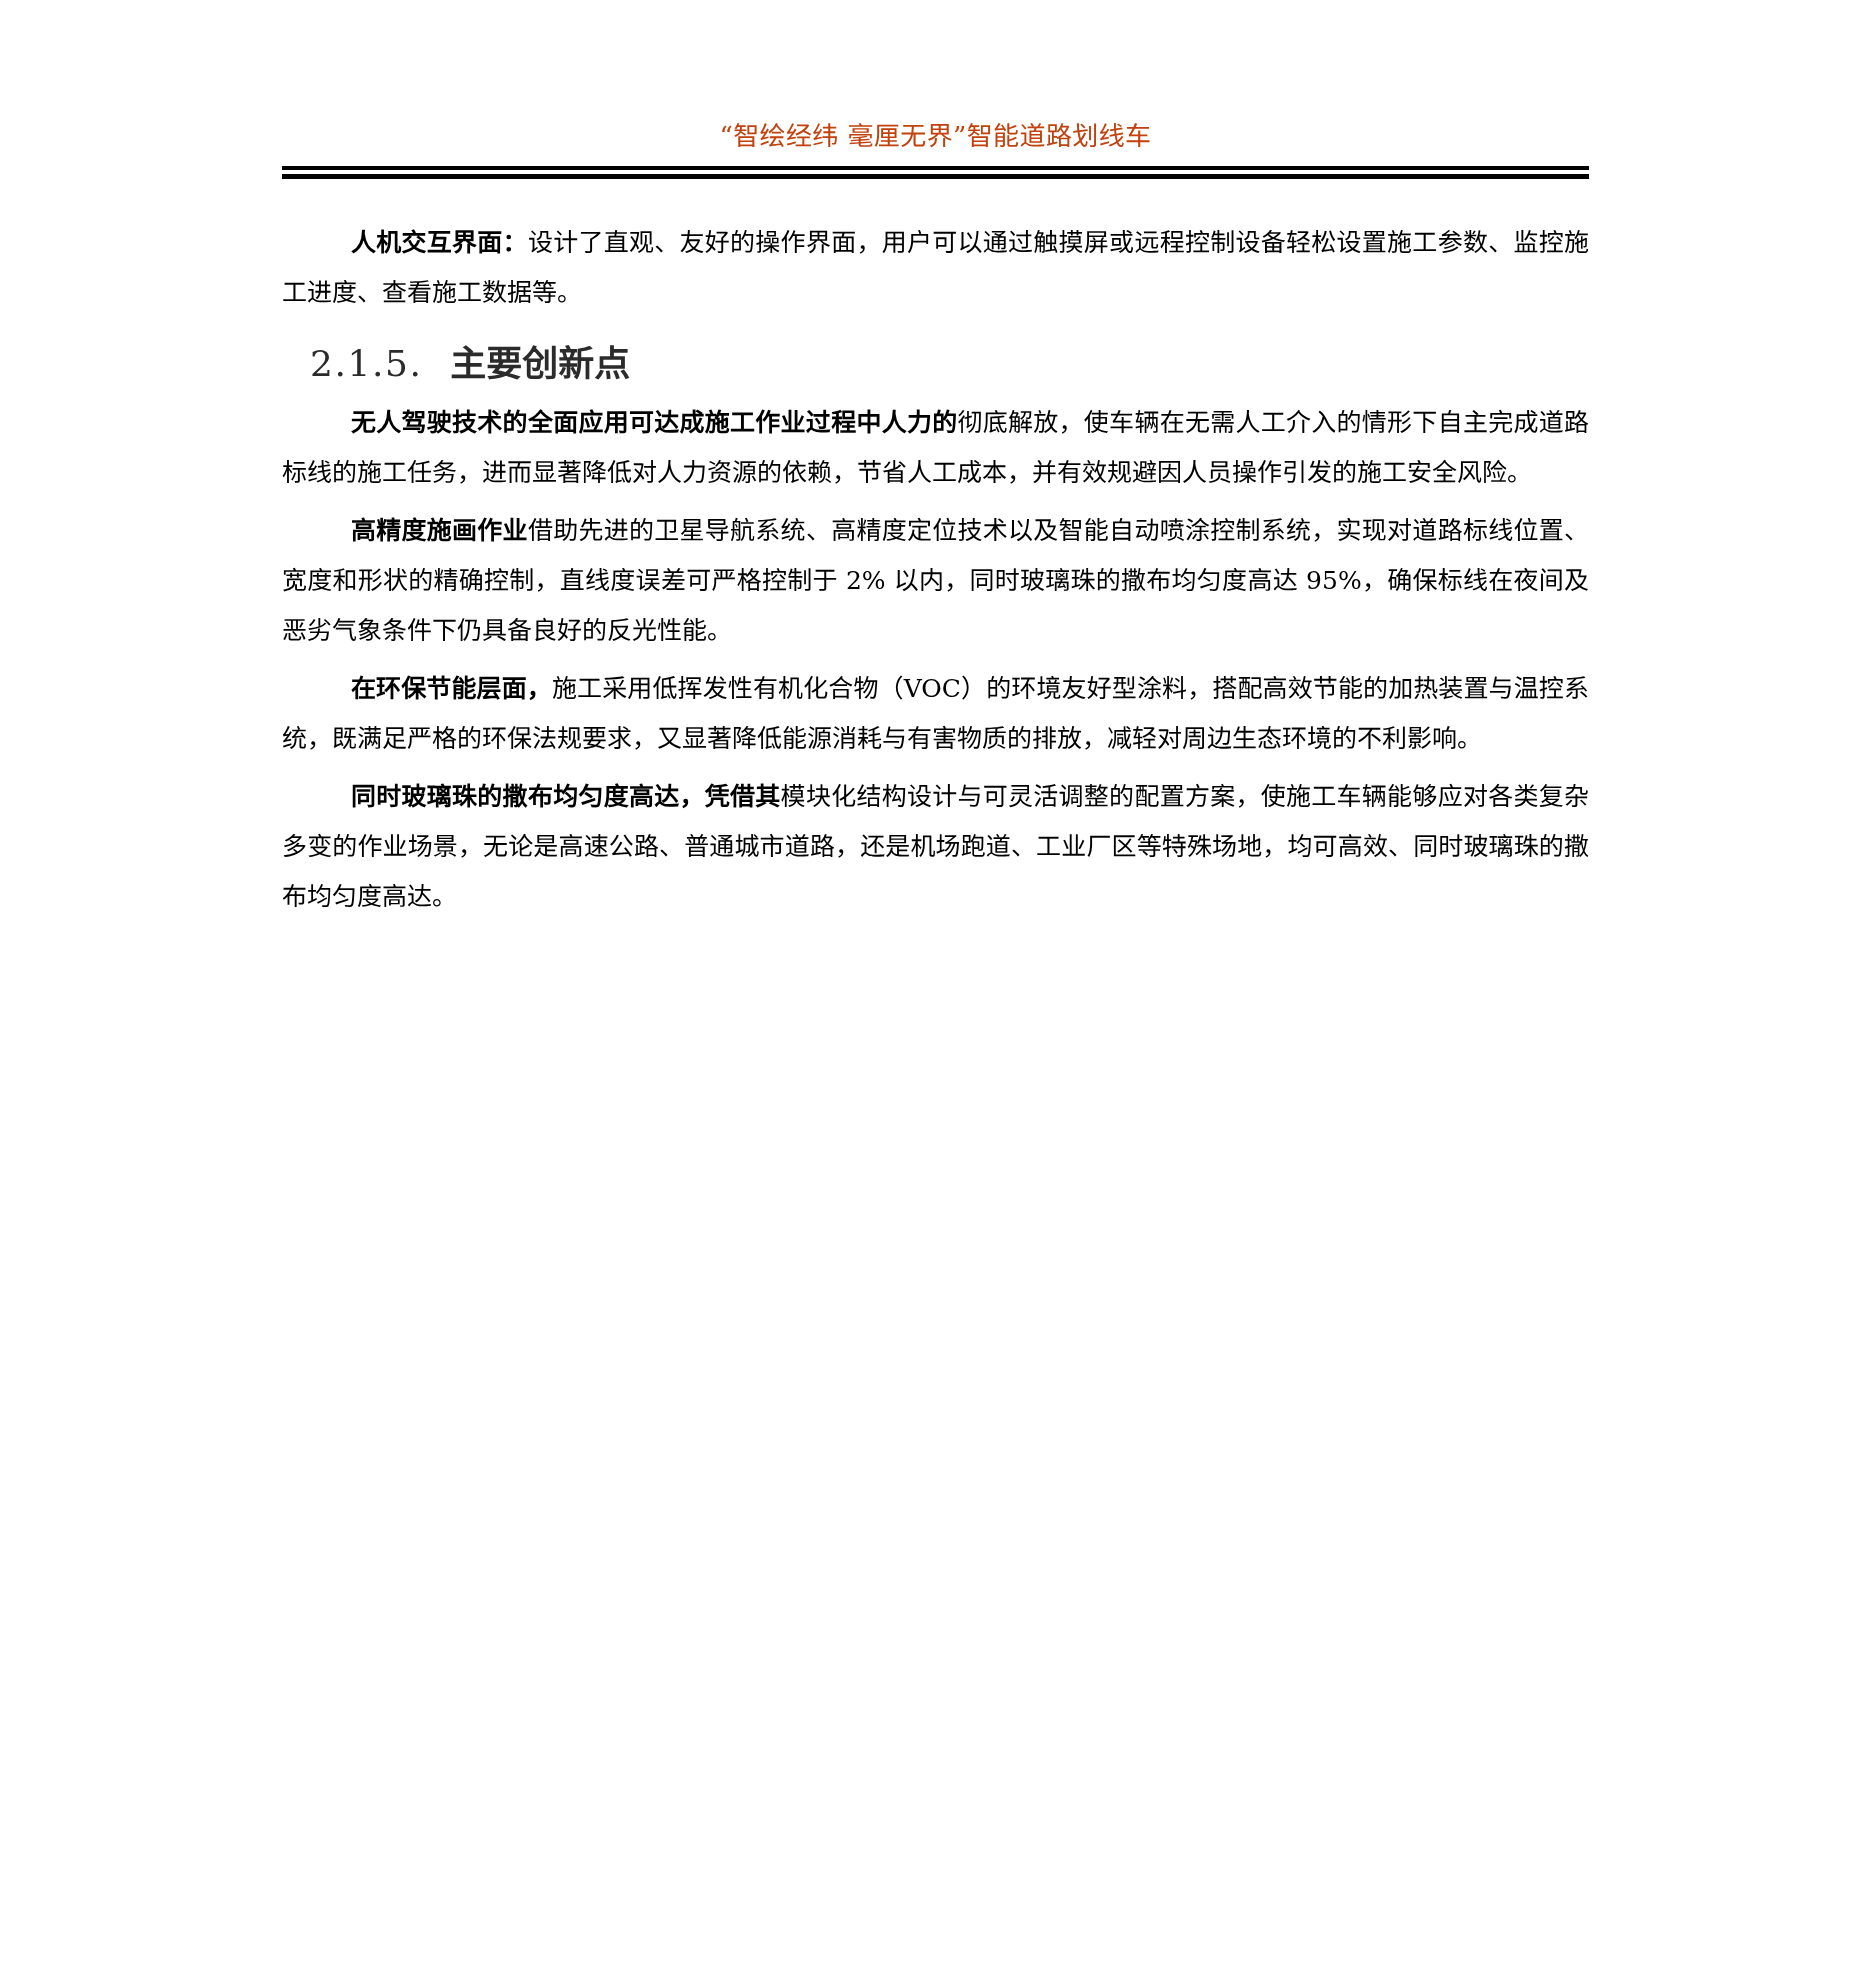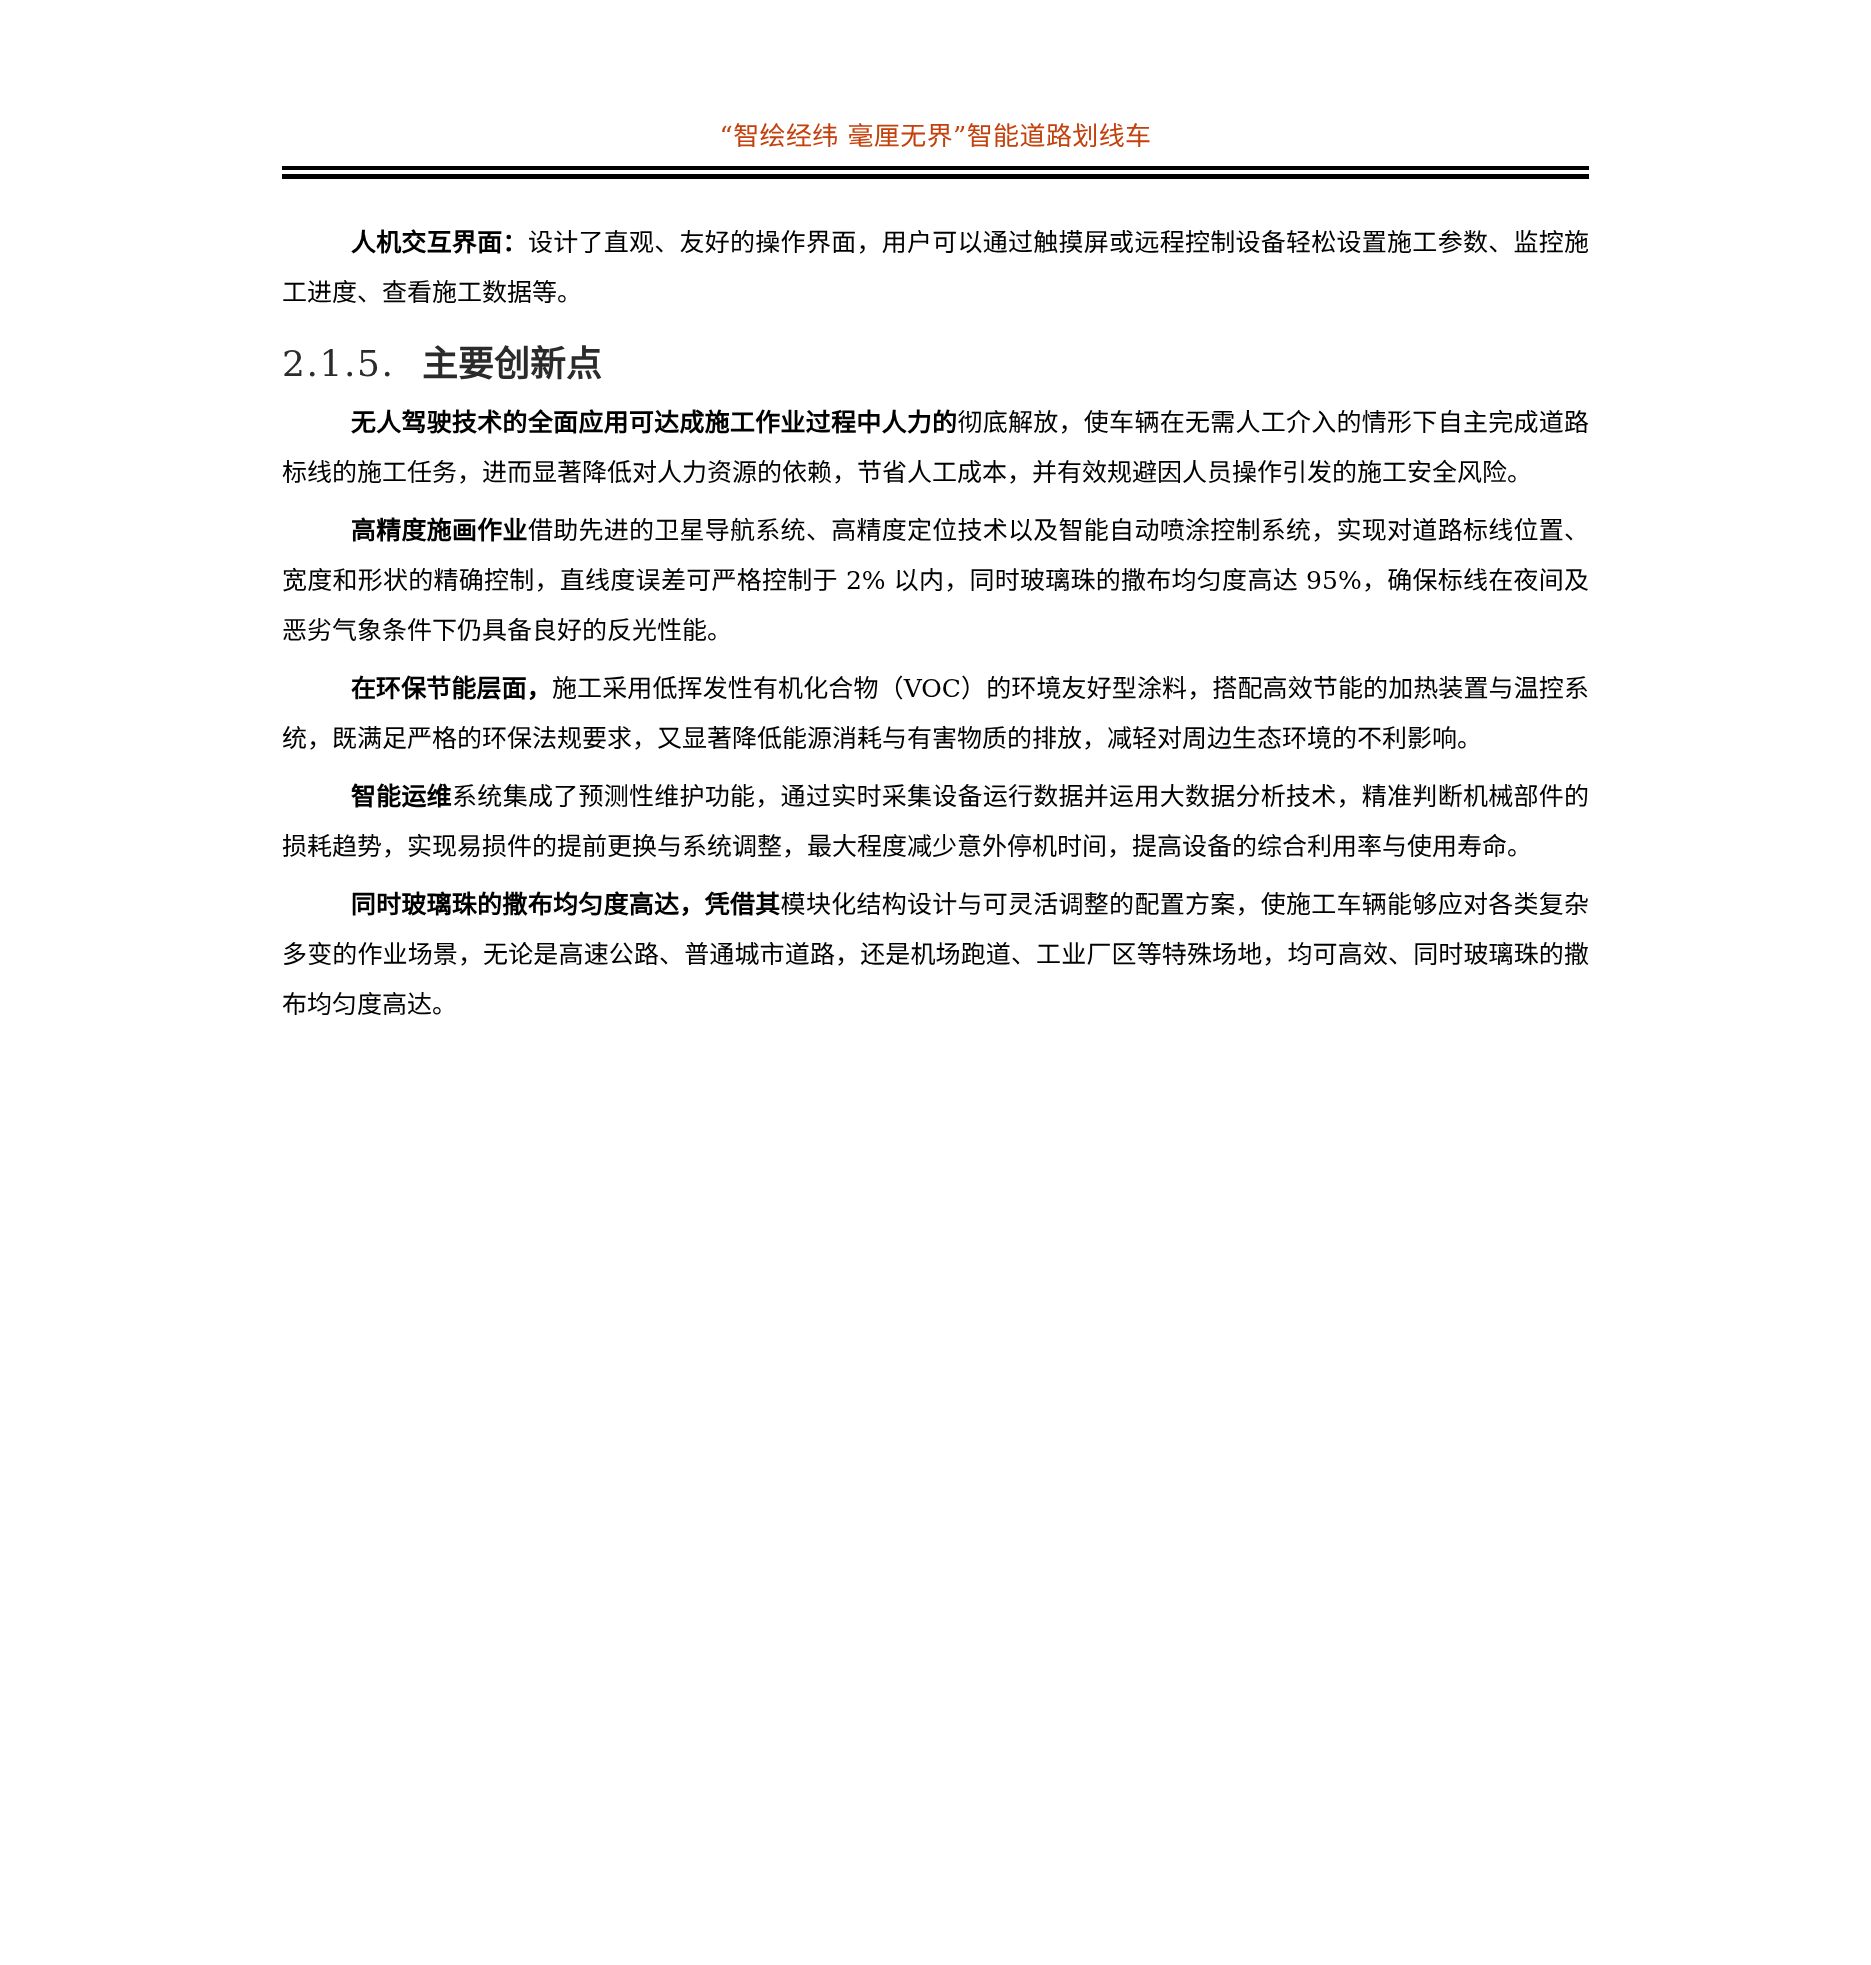--- a/index.html
+++ b/index.html
@@ -107,20 +107,21 @@
     letter-spacing: 1.6px;
   }
   h2.section-heading .gap {
     display: inline-block;
     width: 27.5px;
   }
 
   .heading-wrap {
     padding-top: 18px;
     padding-bottom: 7px;
+    margin-left: 28px;
   }
 </style>
 </head>
 <body>
 
 <div class="page">
 
   <div class="header-block">
     <div class="header-title">“智绘经纬 毫厘无界”智能道路划线车</div>
     <div class="header-rule">
@@ -147,23 +148,20 @@
     </p>
 
     <p class="para">
       <span class="lead">高精度施画作业</span><span>借助先进的卫星导航系统、高精度定位技术以及智能自动喷涂控制系统，实现对道路标线位置、宽度和形状的精确控制，直线度误差可严格控制于 2% 以内，同时玻璃珠的撒布均匀度高达 95%，确保标线在夜间及恶劣气象条件下仍具备良好的反光性能。</span>
     </p>
 
     <p class="para">
       <span class="lead">在环保节能层面，</span><span>施工采用低挥发性有机化合物（VOC）的环境友好型涂料，搭配高效节能的加热装置与温控系统，既满足严格的环保法规要求，又显著降低能源消耗与有害物质的排放，减轻对周边生态环境的不利影响。</span>
     </p>
 
-    <p class="para">
-      <span class="lead">智能运维</span><span>系统集成了预测性维护功能，通过实时采集设备运行数据并运用大数据分析技术，精准判断机械部件的损耗趋势，实现易损件的提前更换与系统调整，最大程度减少意外停机时间，提高设备的综合利用率与使用寿命。</span>
-    </p>
 
     <p class="para">
       <span class="lead">同时玻璃珠的撒布均匀度高达，凭借其</span><span>模块化结构设计与可灵活调整的配置方案，使施工车辆能够应对各类复杂多变的作业场景，无论是高速公路、普通城市道路，还是机场跑道、工业厂区等特殊场地，均可高效、同时玻璃珠的撒布均匀度高达。</span>
     </p>
 
   </div>
 
 </div>
 
 

